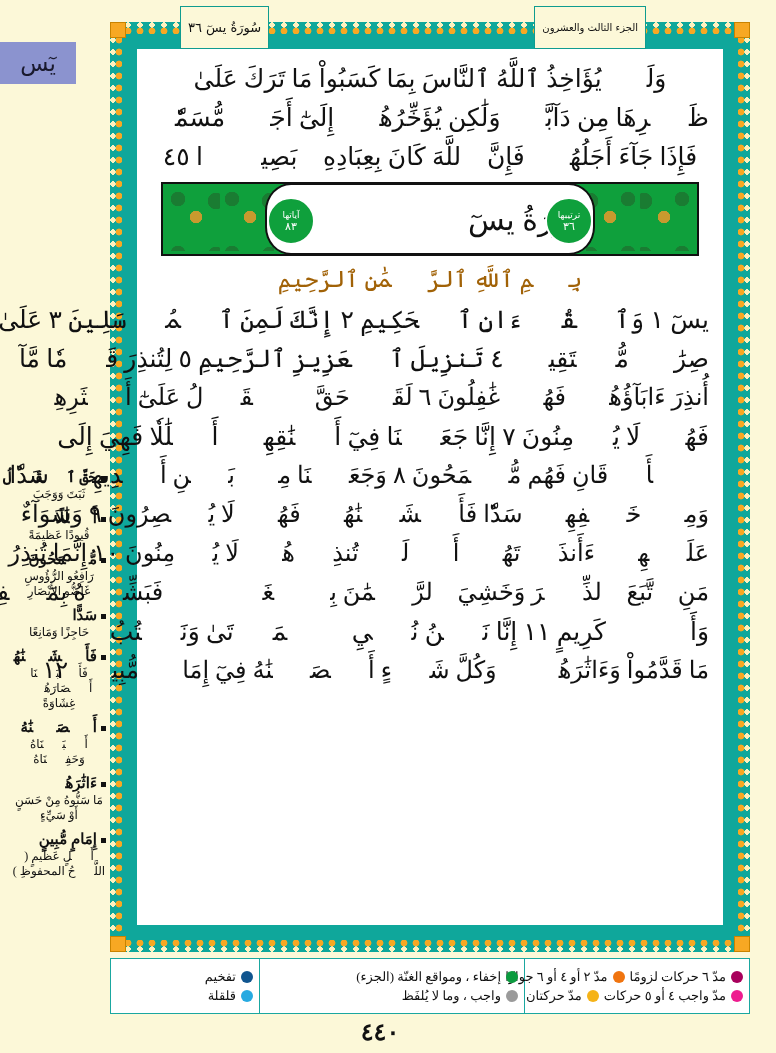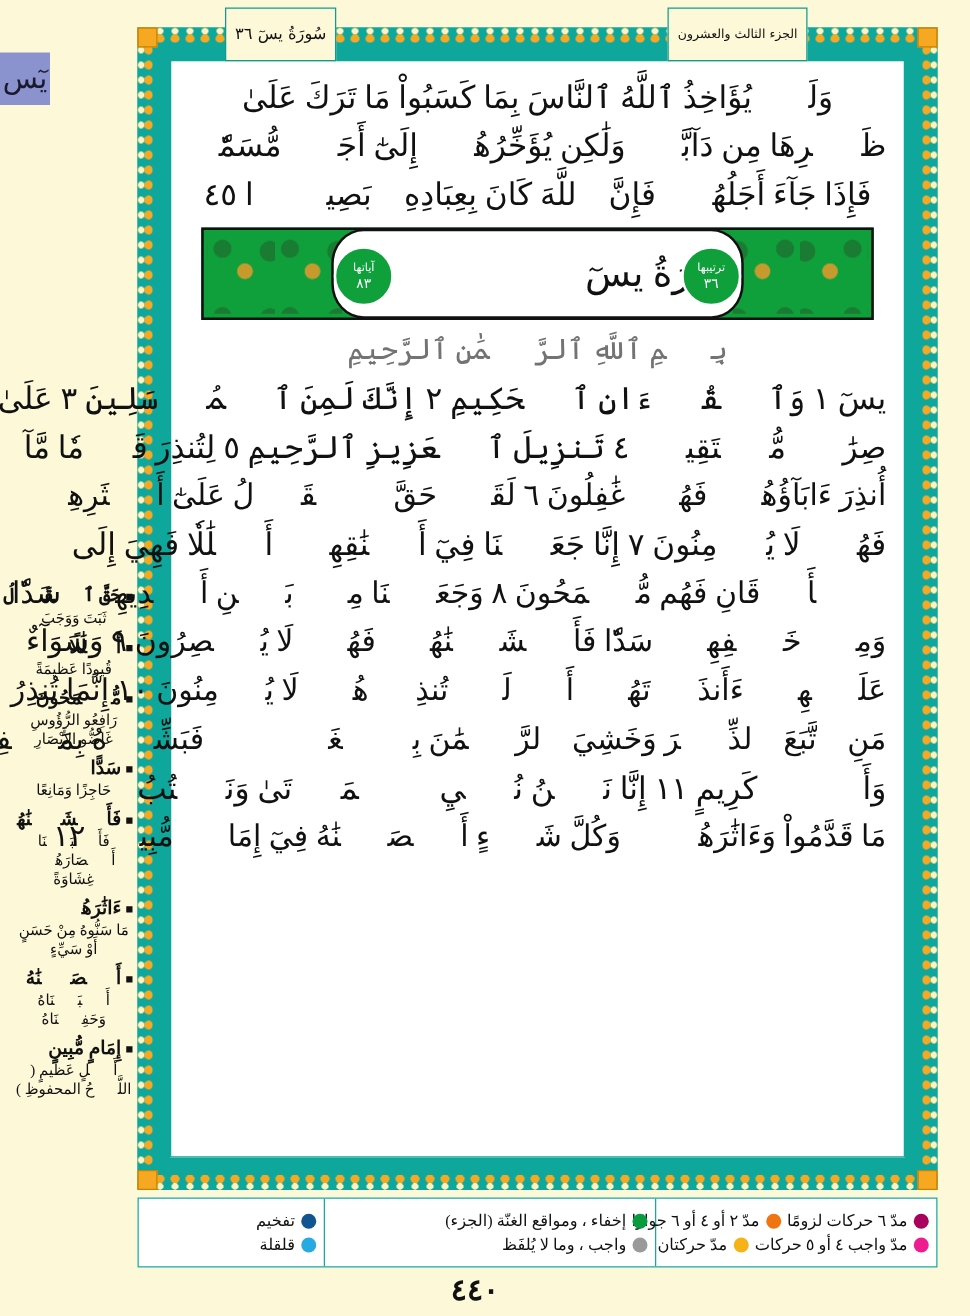--- a/index.html
+++ b/index.html
@@ -18,21 +18,21 @@
     width: 776px;
     height: 1053px;
     background: #fcf8d8;
   }
 
   
   .surah-tab {
     position: absolute;
     left: 0;
     top: 42px;
-    width: 40px;
+    width: 76px;
     height: 42px;
     background: #8b93cf;
     display: flex;
     align-items: center;
     justify-content: center;
     color: #1a1a2e;
     font-size: 23px;
     direction: rtl;
   }
 
@@ -130,21 +130,21 @@
   }
   .aya-line.tight { letter-spacing: -0.2px; font-size: 24px; }
 
   .basmala {
     font-family: "Liberation Serif", "DejaVu Serif", serif;
     font-size: 23px;
     text-align: center;
     direction: rtl;
     line-height: 40px;
     height: 40px;
-    color: #737373;
+    color: #a16207;
   }
 
   
   .banner {
     position: relative;
     margin: 6px 10px 4px 10px;
     height: 74px;
     background: #0fa03c;
     border: 2px solid #111;
     display: flex;
@@ -369,26 +369,26 @@
     </div>
     <div class="note">
       <div class="note-head"><span class="bullet"></span><span>سَدًّا</span></div>
       <div class="note-gloss">حَاجِزًا وَمَانِعًا</div>
     </div>
     <div class="note">
       <div class="note-head"><span class="bullet"></span><span>فَأَغۡشَيۡنَٰهُمۡ</span></div>
       <div class="note-gloss">فَأَلۡبَسۡنَا أَبۡصَارَهُمۡ غِشَاوَةً</div>
     </div>
     <div class="note">
+      <div class="note-head"><span class="bullet"></span><span>أَحۡصَيۡنَٰهُ</span></div>
+      <div class="note-gloss">أَثۡبَتۡنَاهُ وَحَفِظۡنَاهُ</div>
+    </div>
+    <div class="note">
       <div class="note-head"><span class="bullet"></span><span>ءَاثَٰرَهُمۡ</span></div>
       <div class="note-gloss">مَا سَنُّوهُ مِنْ حَسَنٍ أَوْ سَيِّءٍ</div>
-    </div>
-    <div class="note">
-      <div class="note-head"><span class="bullet"></span><span>أَحۡصَيۡنَٰهُ</span></div>
-      <div class="note-gloss">أَثۡبَتۡنَاهُ وَحَفِظۡنَاهُ</div>
     </div>
     <div class="note">
       <div class="note-head"><span class="bullet"></span><span>إِمَامٍ مُّبِينٍ</span></div>
       <div class="note-gloss">أَصۡلٍ عَظيمٍ ( اللَّوۡحُ المحفوظِ )</div>
     </div>
   </div>
 
   <div class="legend">
     <div class="legend-cell c1">
       <div class="legend-row">

